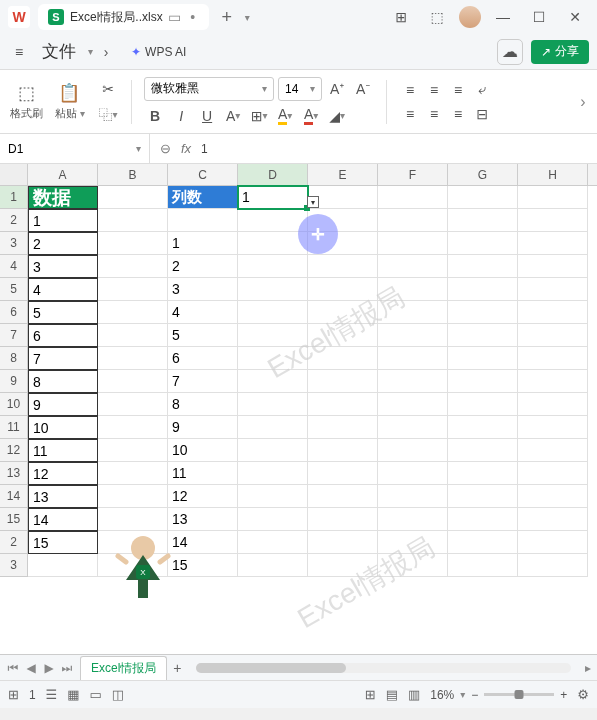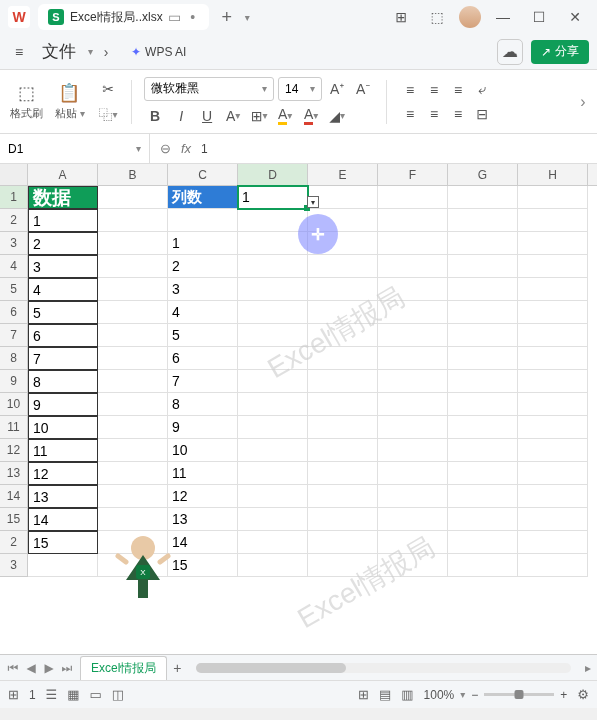--- a/index.html
+++ b/index.html
@@ -443,20 +443,20 @@
   <span>1</span>
   <span class="sb-ico">☰</span>
   <span class="sb-ico">▦</span>
   <span class="sb-ico">▭</span>
   <span class="sb-ico">◫</span>
   <div class="spacer"></div>
   <span class="sb-ico">⊞</span>
   <span class="sb-ico">▤</span>
   <span class="sb-ico">▥</span>
   <div class="zoom">
-    <span>100%</span>
+    <span>16%</span>
     <span class="dd">▾</span>
     <span>−</span>
     <div class="zoom-track"></div>
     <span>+</span>
   </div>
   <span class="sb-ico">⚙</span>
 </div>
 
 </body></html>

